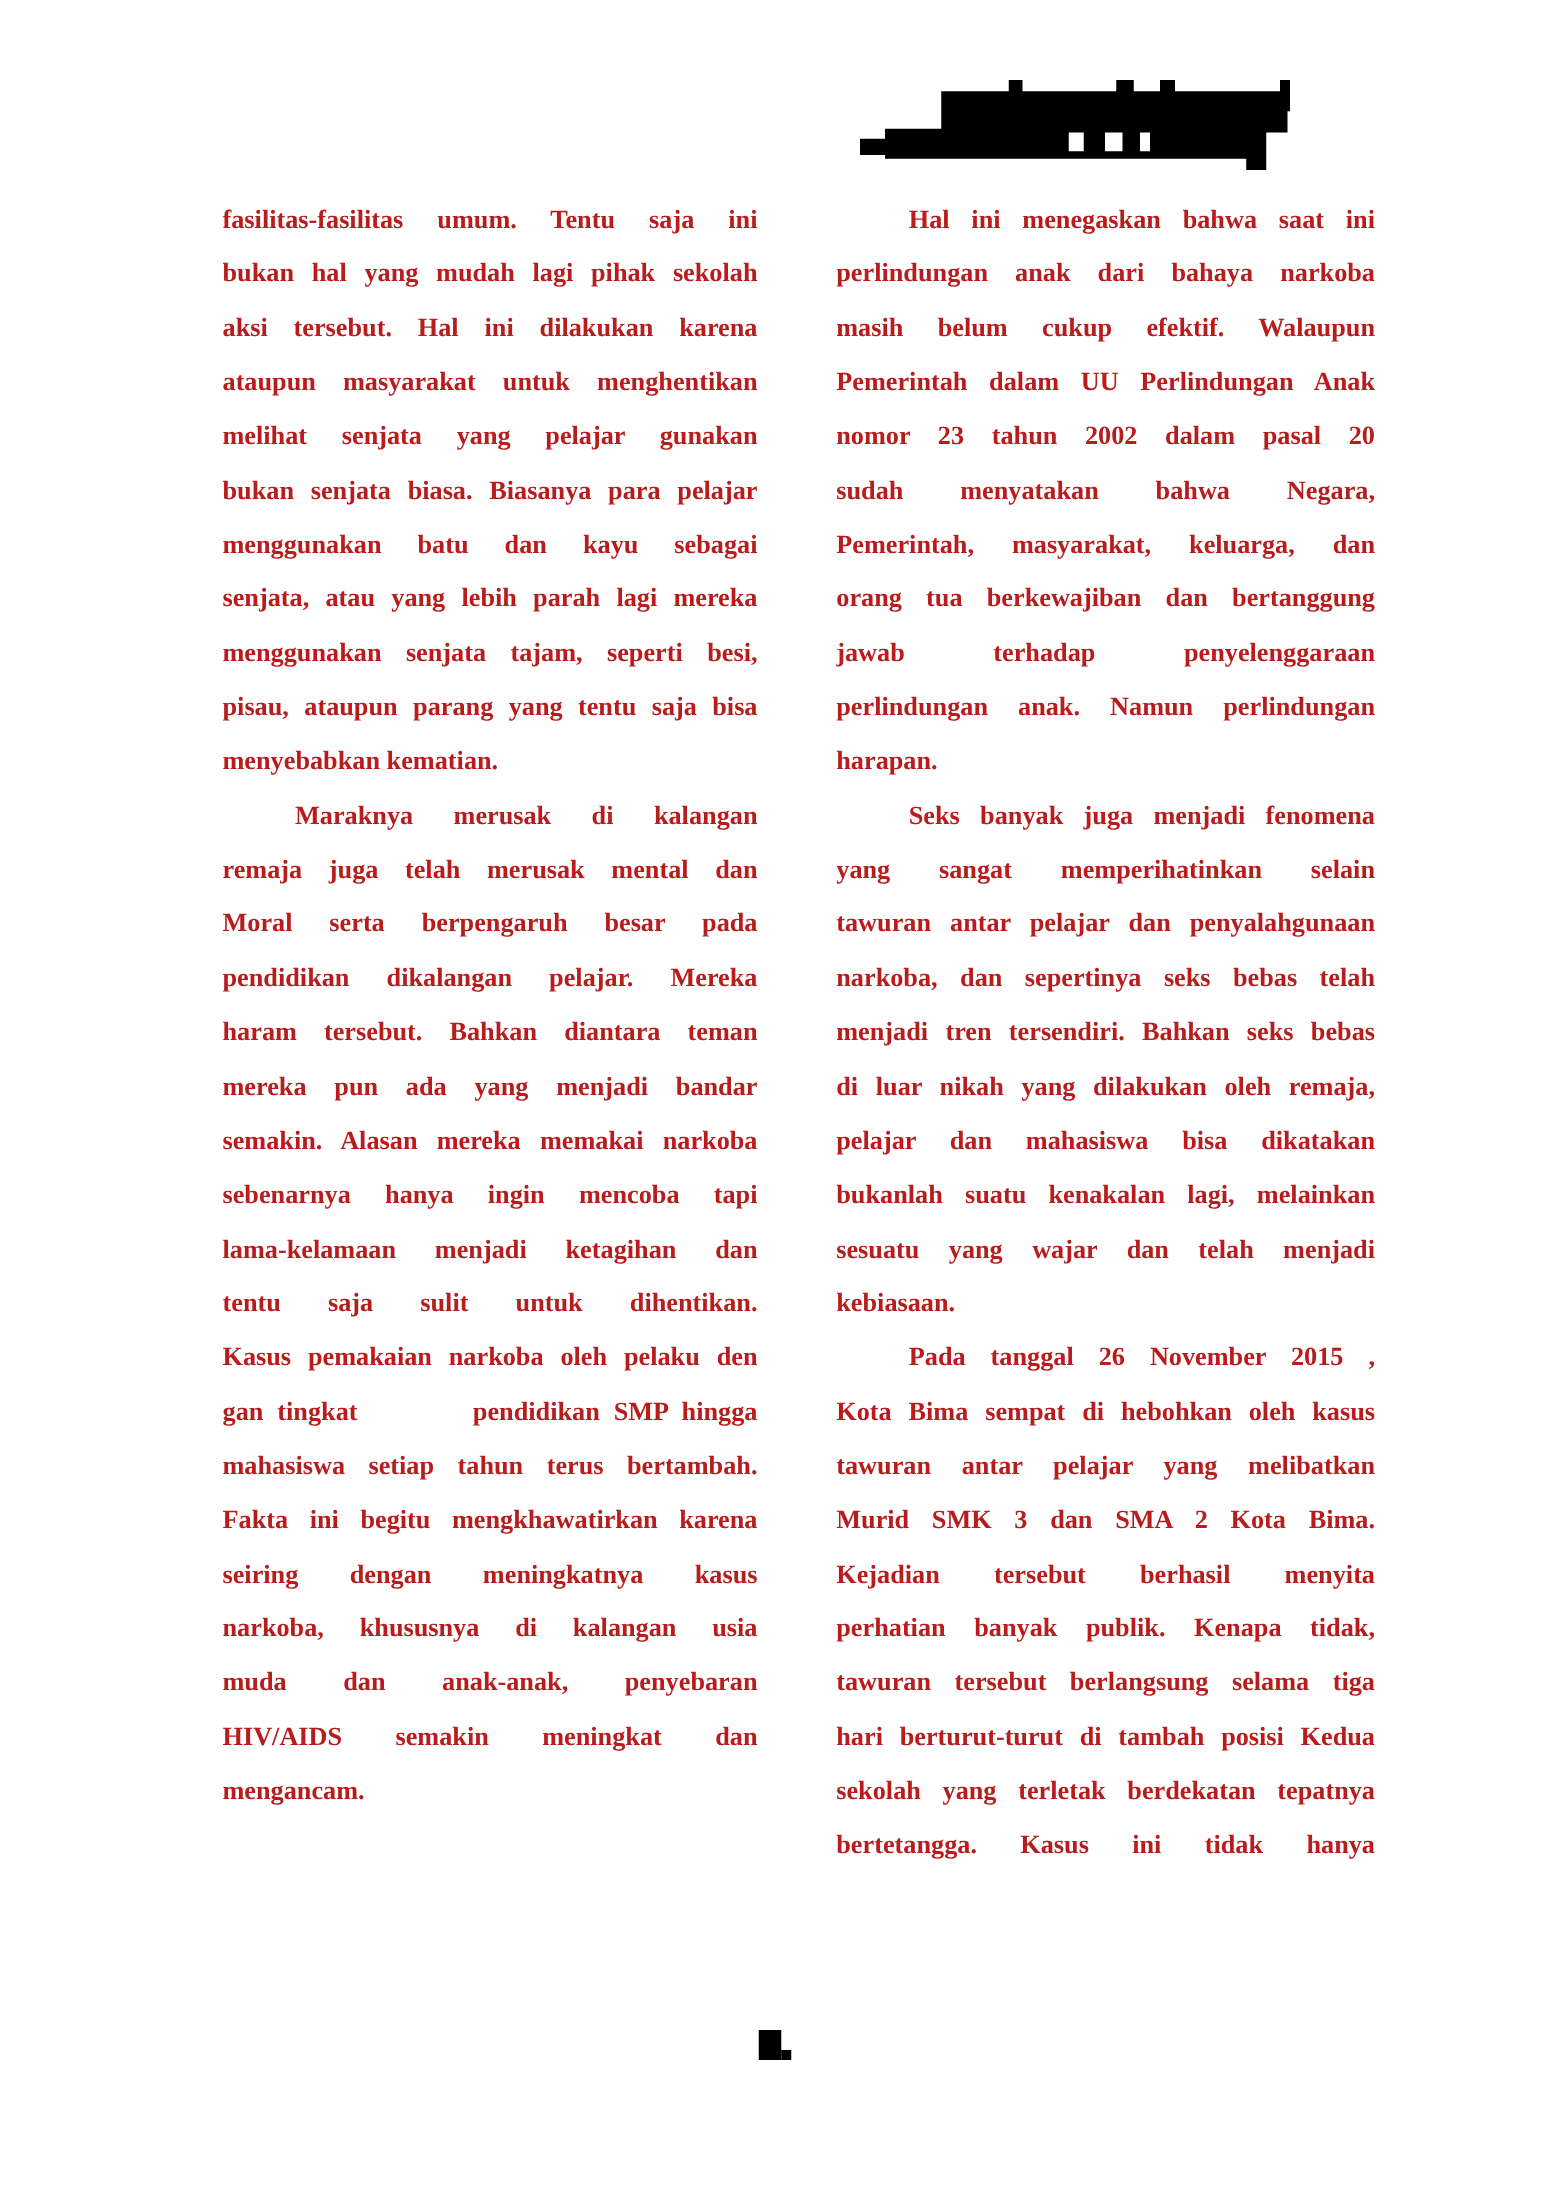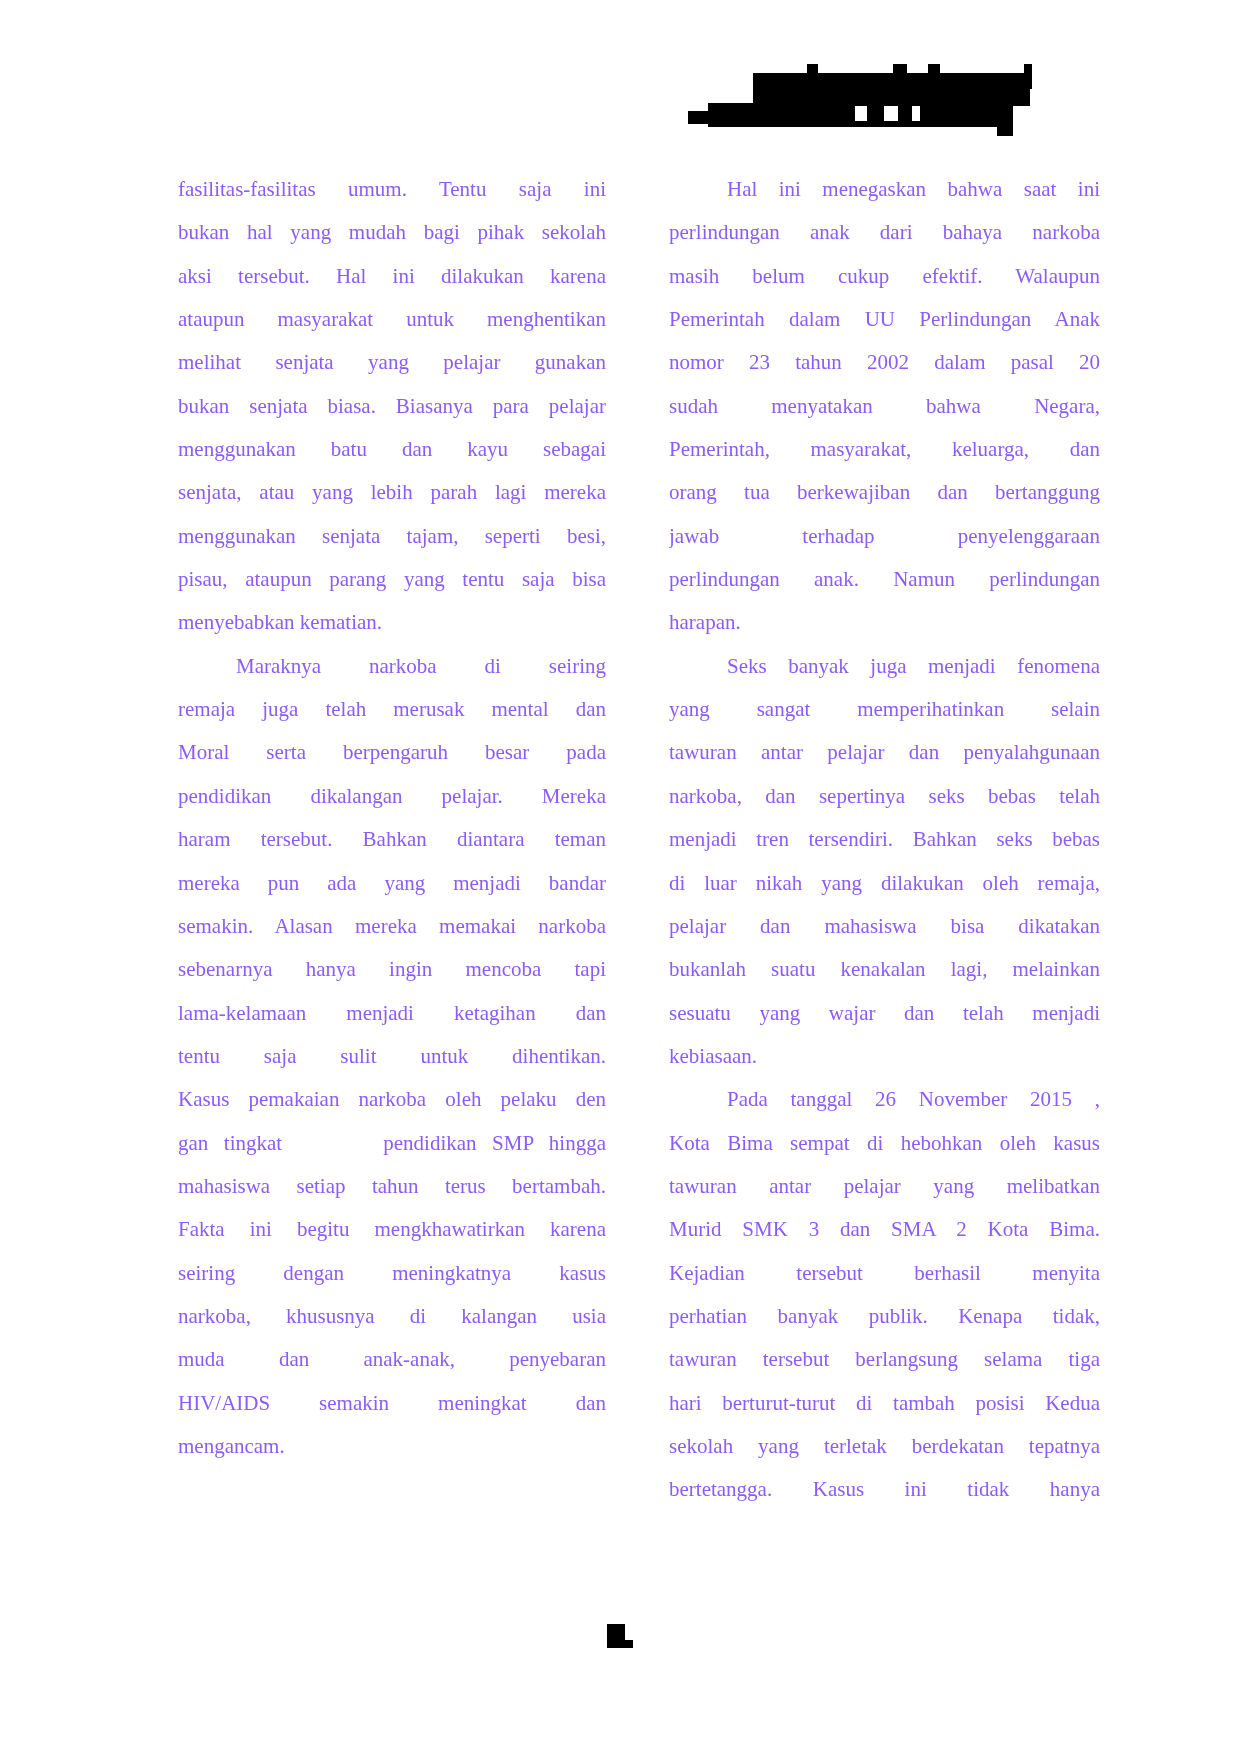--- a/index.html
+++ b/index.html
@@ -12,23 +12,24 @@
     width: 1240px;
     height: 1754px;
     background: #ffffff;
     overflow: hidden;
     font-family: "Liberation Serif", serif;
     color: #000000;
   }
   
   .column {
     position: absolute;
-    top: 168px;
+    top: 154px;
     font-size: 21px;
-    color: #8b5cf6;
+    color: #b91c1c;
+    font-weight: bold;
   }
   .column-left  { left: 178px; width: 428px; }
   .column-right { left: 632px; width: 431px; margin-left: 37px; }
   .line {
     height: 43.35px;
     line-height: 43.35px;
     text-align: justify;
     text-align-last: justify;
     overflow: hidden;
   }
@@ -77,31 +78,31 @@
     <div class="rx hr6"></div>
     <div class="rx hr7"></div>
     <div class="rx hr8"></div>
     <div class="rx gap hg1"></div>
     <div class="rx gap hg2"></div>
     <div class="rx gap hg3"></div>
   </div>
 
   <div class="column column-left">
       <div class="line">fasilitas-fasilitas umum. Tentu saja ini</div>
-      <div class="line">bukan hal yang mudah bagi pihak sekolah</div>
+      <div class="line">bukan hal yang mudah lagi pihak sekolah</div>
       <div class="line">aksi tersebut. Hal ini dilakukan karena</div>
       <div class="line">ataupun masyarakat untuk menghentikan</div>
       <div class="line">melihat senjata yang pelajar gunakan</div>
       <div class="line">bukan senjata biasa. Biasanya para pelajar</div>
       <div class="line">menggunakan batu dan kayu sebagai</div>
       <div class="line">senjata, atau yang lebih parah lagi mereka</div>
       <div class="line">menggunakan senjata tajam, seperti besi,</div>
       <div class="line">pisau, ataupun parang yang tentu saja bisa</div>
       <div class="line para-end">menyebabkan kematian.</div>
-      <div class="line indent">Maraknya narkoba di seiring</div>
+      <div class="line indent">Maraknya merusak di kalangan</div>
       <div class="line">remaja juga telah merusak mental dan</div>
       <div class="line">Moral serta berpengaruh besar pada</div>
       <div class="line">pendidikan dikalangan pelajar. Mereka</div>
       <div class="line">haram tersebut. Bahkan diantara teman</div>
       <div class="line">mereka pun ada yang menjadi bandar</div>
       <div class="line">semakin. Alasan mereka memakai narkoba</div>
       <div class="line">sebenarnya hanya ingin mencoba tapi</div>
       <div class="line">lama-kelamaan menjadi ketagihan dan</div>
       <div class="line">tentu saja sulit untuk dihentikan.</div>
       <div class="line">Kasus pemakaian narkoba oleh pelaku den</div>

